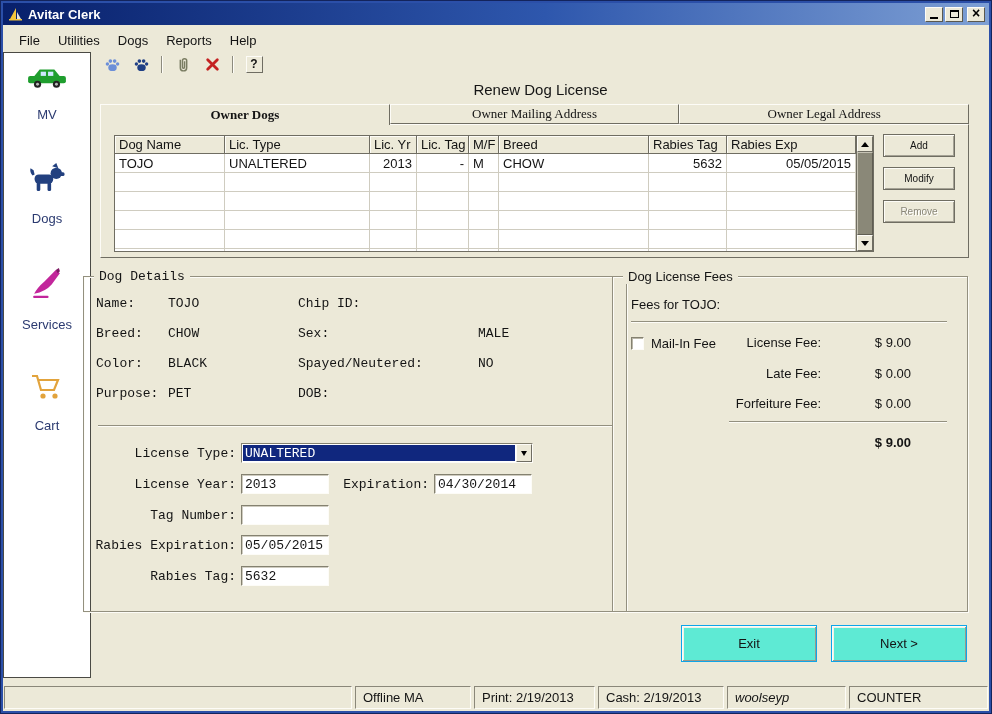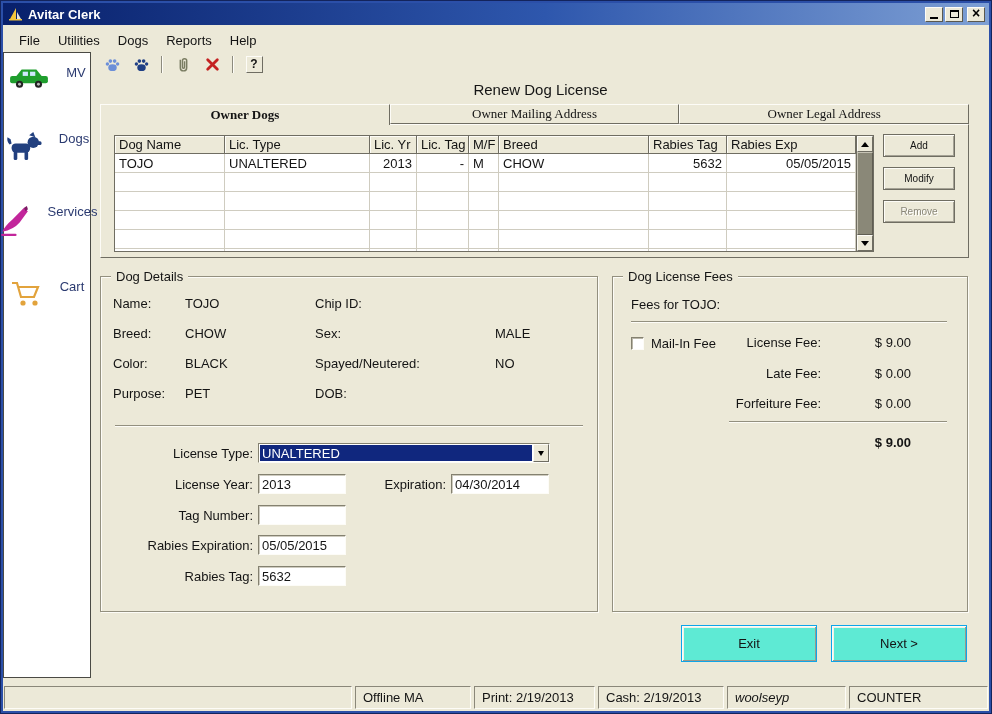--- a/index.html
+++ b/index.html
@@ -25,21 +25,21 @@
   .menubar{position:absolute;left:3px;top:26px;right:3px;height:24px;display:flex;align-items:flex-end;padding-left:7px;}
   .menu-item{padding:2px 9px;}
   .toolbar{position:absolute;left:92px;top:51px;right:3px;height:26px;display:flex;align-items:center;gap:5px;padding-left:8px;}
   .tool{width:24px;height:22px;display:flex;align-items:center;justify-content:center;}
   .tsep{width:2px;height:17px;border-left:1px solid #8d8b7e;border-right:1px solid #fdfcf7;margin:0 3px;}
   .help-box{width:17px;height:17px;border:1px solid;border-color:#fdfcf7 #6f6d62 #6f6d62 #fdfcf7;
     display:flex;align-items:center;justify-content:center;font-weight:bold;font-size:12px;background:#ece9d8;}
   
   .sidebar{position:absolute;left:3px;top:52px;width:88px;height:626px;background:#fff;
     border:1px solid #4a4a44;display:flex;flex-direction:column;align-items:center;padding-top:12px;}
-  .side-item{display:flex;flex-direction:row;gap:16px;margin-bottom:40px;}
+  .side-item{display:flex;flex-direction:column;align-items:center;gap:16px;margin-bottom:40px;}
   .side-label{color:var(--sidebar-label,#2b3a70);}
   
   .page-title{position:absolute;left:92px;right:3px;top:81px;text-align:center;font-size:15px;}
   .tabstrip{position:absolute;left:100px;top:104px;width:869px;height:21px;display:flex;z-index:2;}
   .tab{flex:1;display:flex;align-items:center;justify-content:center;height:20px;background:#ece9d8;
     border:1px solid;border-color:#fdfcf7 #6f6d62 #6f6d62 #fdfcf7;font-family:Liberation Serif, serif;}
   .tab.active{font-weight:bold;height:21px;border-bottom:none;}
   .tabpage{position:absolute;left:100px;top:124px;width:869px;height:134px;background:#ece9d8;
     border:1px solid;border-color:#fdfcf7 #6f6d62 #6f6d62 #fdfcf7;}
   
@@ -288,21 +288,21 @@
         <div class="varrow">
             <span class="tri-dn"></span>
           </div>
       </div>
     </div>
     <div class="btn rowbtn" style="top:9px;">Add</div>
     <div class="btn rowbtn" style="top:42px;">Modify</div>
     <div class="btn rowbtn disabled" style="top:75px;">Remove</div>
   </div>
 
-  <div class="group" style="left:100px;top:276px;width:498px;height:336px;">
+  <div class="group" style="left:83px;top:276px;width:544px;height:336px;font-family:Liberation Mono, monospace;">
     <span class="legend">Dog Details</span>
     <div class="dgrid">
       <span class="lab">Name:</span>
       <span class="val">TOJO</span>
       <span class="lab">Chip ID:</span>
       <span class="val"></span>
 
       <span class="lab">Breed:</span>
       <span class="val">CHOW</span>
       <span class="lab">Sex:</span>

